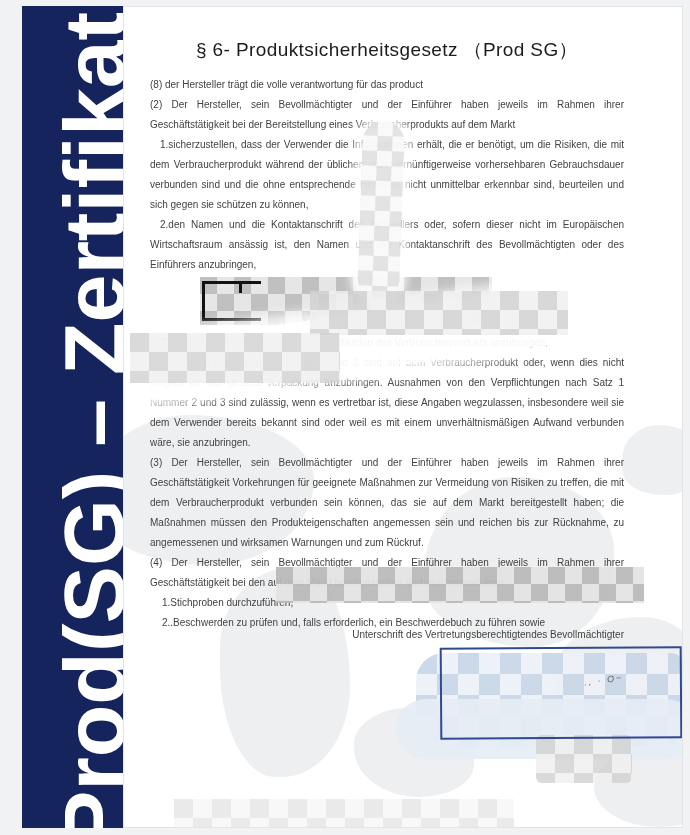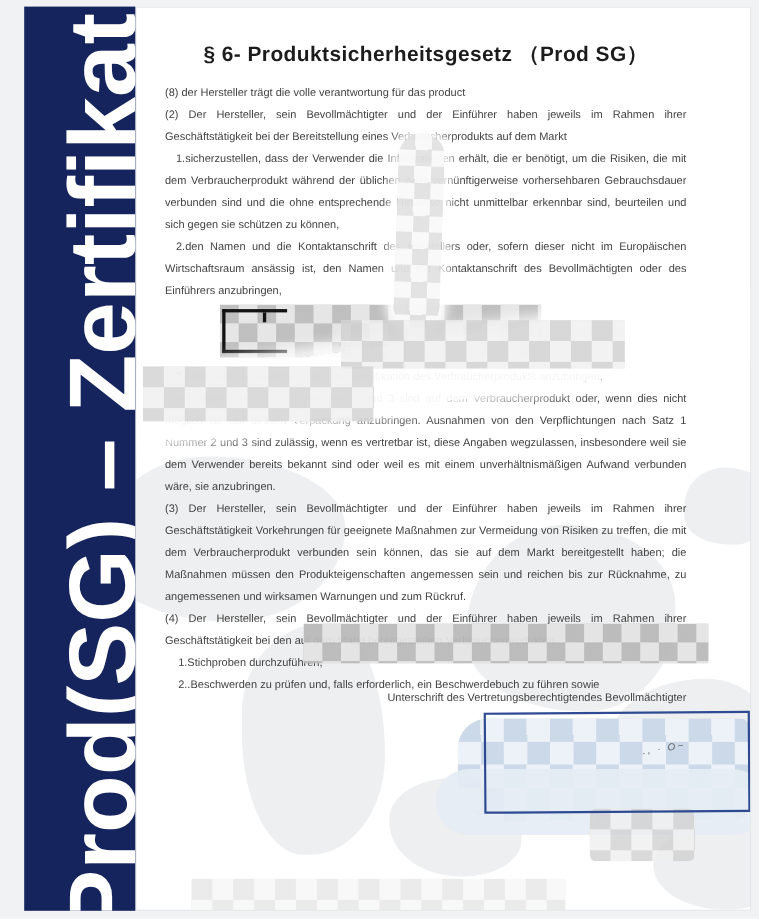--- a/index.html
+++ b/index.html
@@ -38,21 +38,21 @@
   .b7{left:230px;top:700px;width:120px;height:90px;border-radius:55% 45% 50% 60%/45% 55% 40% 60%;}
   
   .content{
     position:relative;z-index:1;
     padding:30px 58px 0 26px;
     color:#424242;font-size:10px;line-height:20px;
     text-align:justify;
   }
   .title{
     text-align:center;color:#1c1c1c;
-    font-size:19px;font-weight:bold;letter-spacing:.4px;
+    font-size:19px;font-weight:normal;letter-spacing:.4px;
     line-height:26px;margin:0 0 12px 0;
   }
   p{margin:0;}
   .indent{text-indent:10px;}
   .logo-space{height:58px;position:relative;text-align:left;}
   .logo-mosaic{position:absolute;left:50px;top:2px;width:292px;height:48px;opacity:.92;}
   .logo-rect{
     position:absolute;left:52px;top:6px;width:56px;height:34px;
     border-left:3px solid #121212;border-top:3px solid #121212;border-bottom:3px solid #121212;
   }

